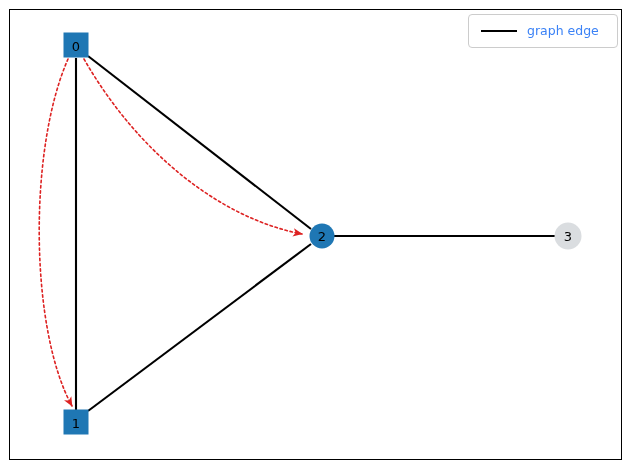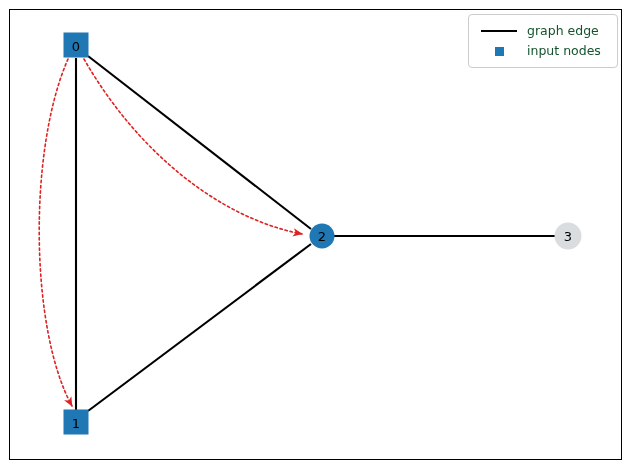--- a/index.html
+++ b/index.html
@@ -89,21 +89,21 @@
   }
   .key-circle {
     width: 10px;
     height: 10px;
     border-radius: 50%;
     background: #dadde0;
   }
   .legend-text {
     font-family: "DejaVu Sans", sans-serif;
     font-size: 12.5px;
-    color: #14532d;
+    color: #3b82f6;
     line-height: 1;
     padding-left: 6px;
     white-space: nowrap;
   }
 </style>
 </head>
 <body>
 
 <div id="figure">
 
@@ -152,23 +152,17 @@
 
     <div class="legend-row">
       <span class="legend-key">
         <span class="key-solid-line"></span>
       </span>
       <span class="legend-text">graph edge</span>
     </div>
 
 
 
-    <div class="legend-row">
-      <span class="legend-key">
-        <span class="key-square"></span>
-      </span>
-      <span class="legend-text">input nodes</span>
-    </div>
 
 
   </div>
 
 </div>
 
 </body></html>

